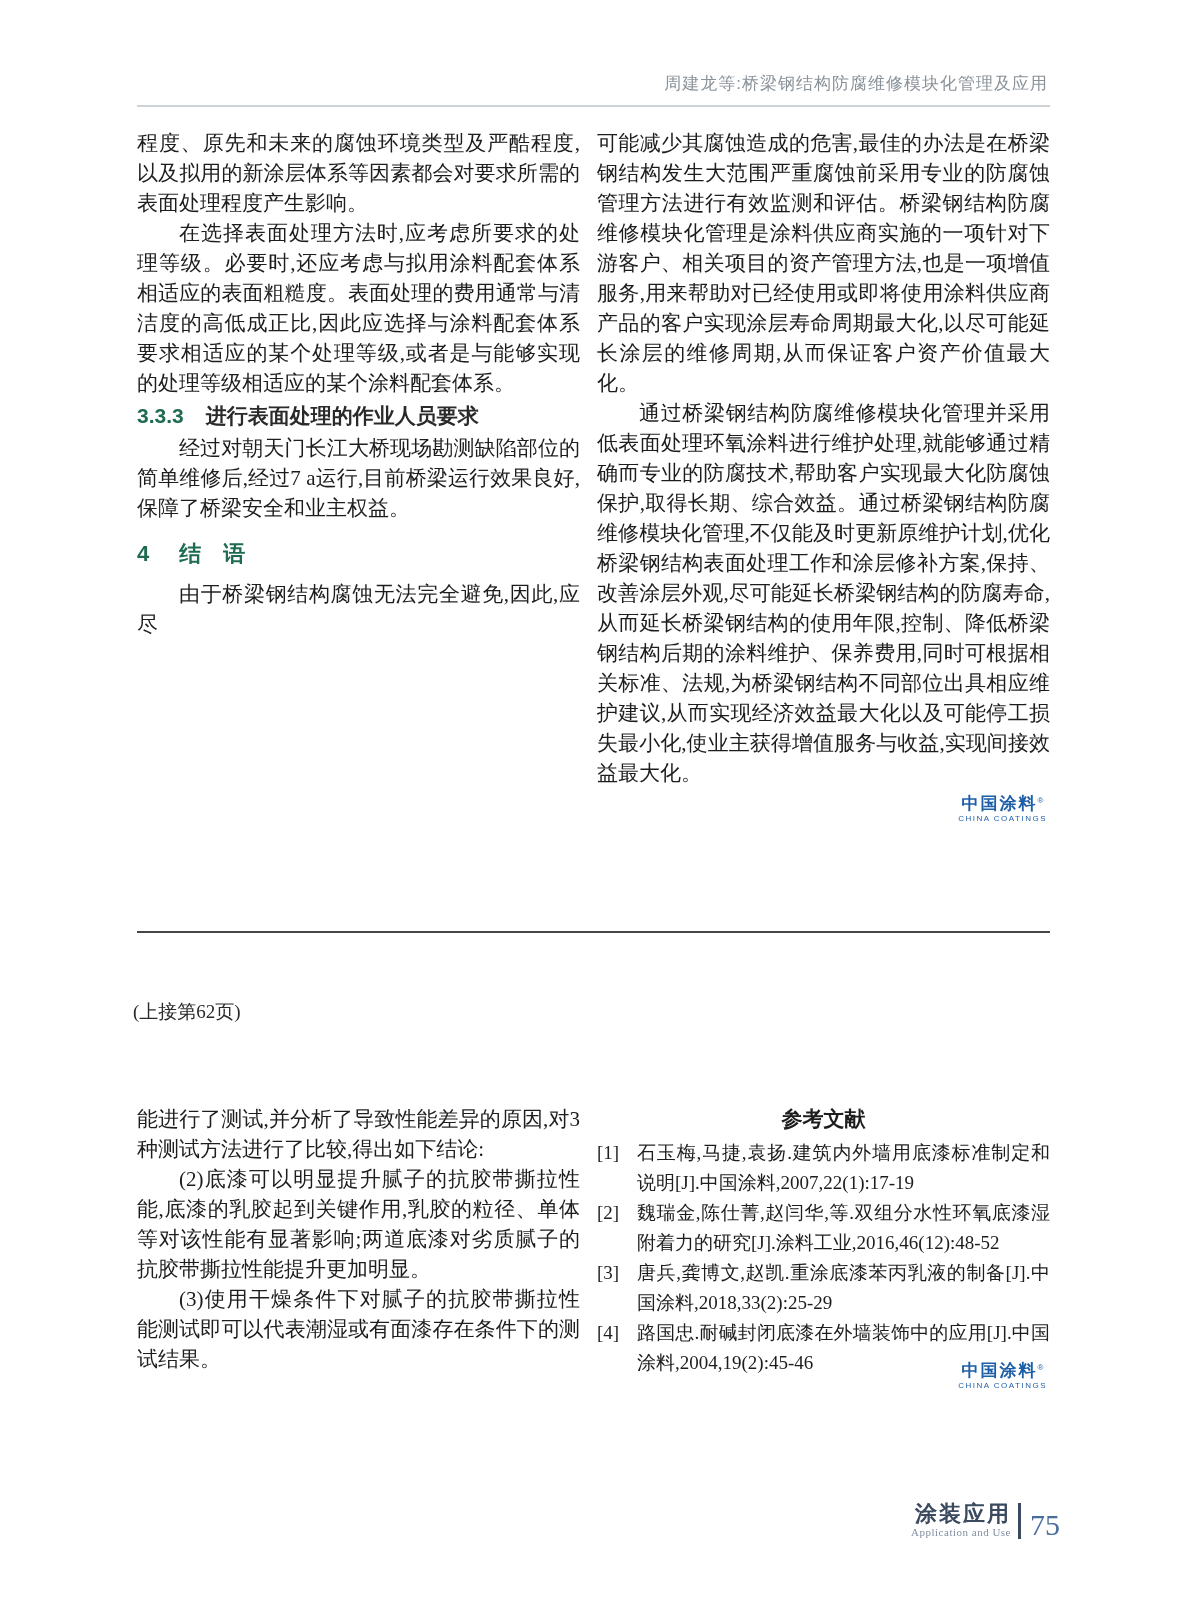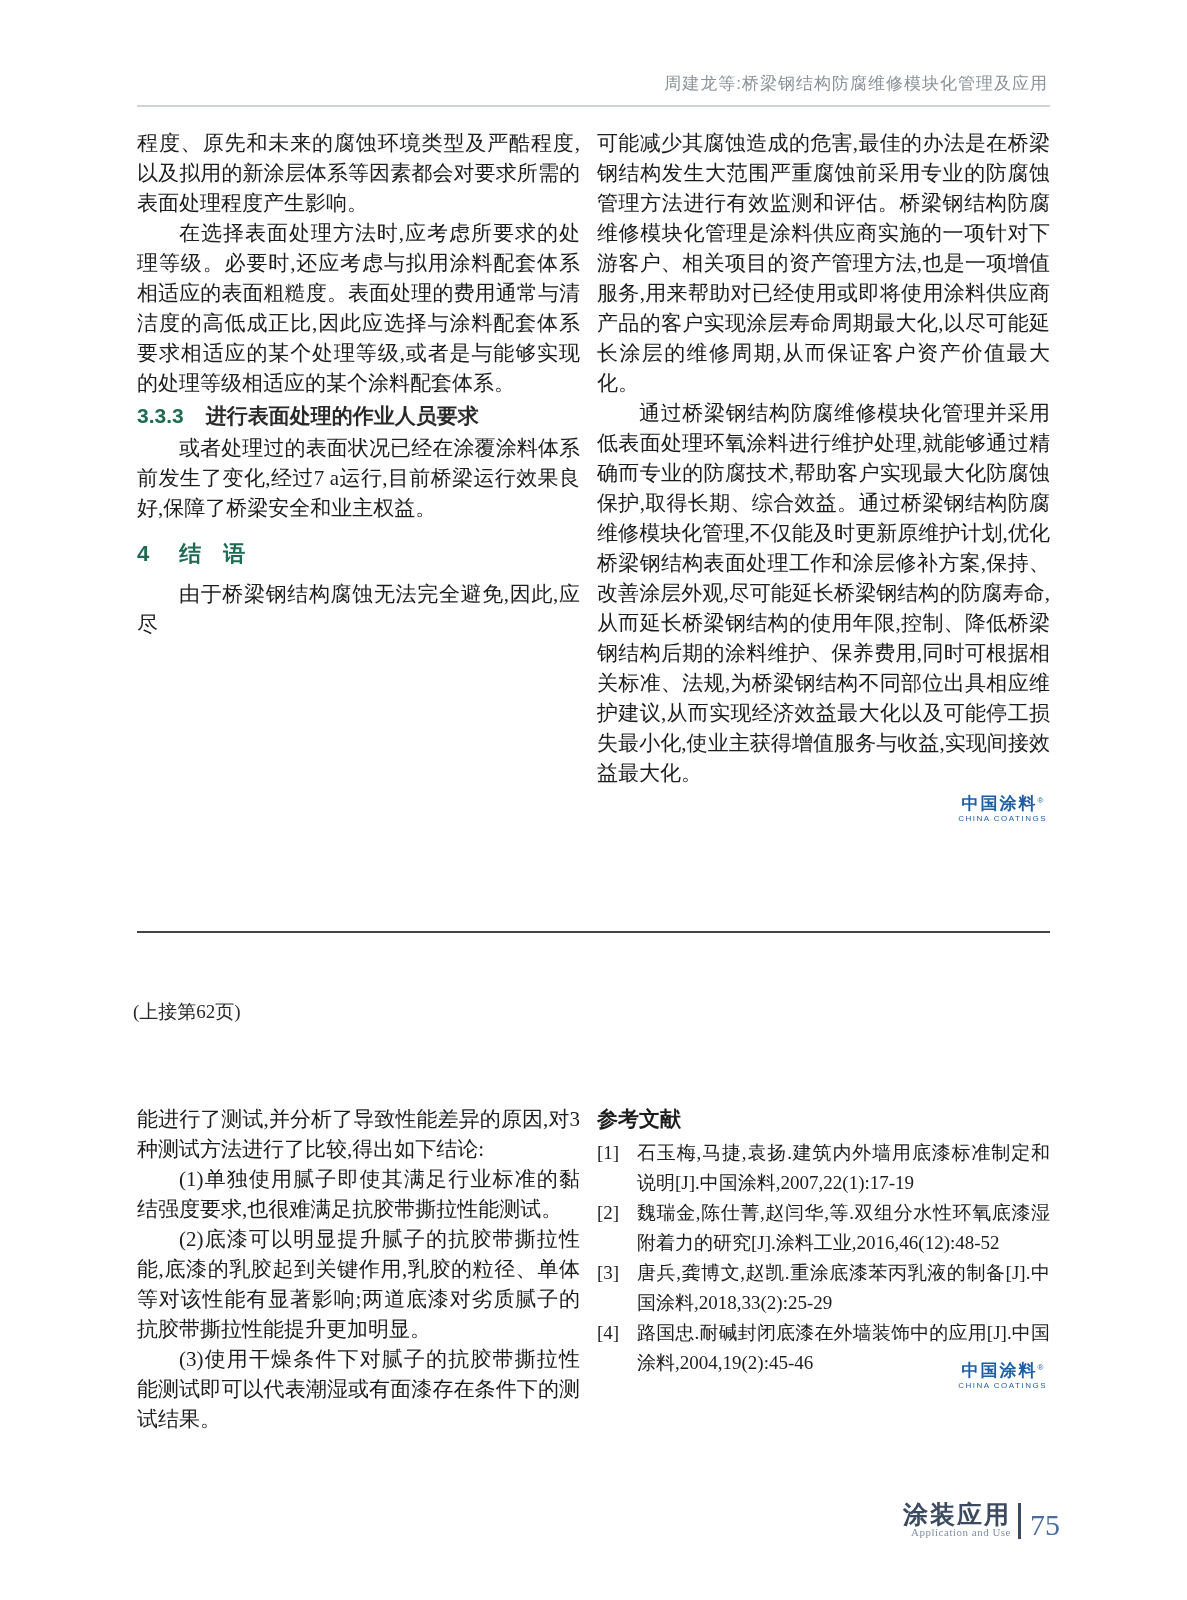--- a/index.html
+++ b/index.html
@@ -97,20 +97,21 @@
     position: absolute;
     top: 999px;
     left: 133px;
     font-size: 19px;
     color: #2a2a2a;
   }
 
   
   .ref-title {
     margin: 0 0 4px 0;
+    text-align: center;
     font-size: 21px;
     font-weight: bold;
     line-height: 30px;
     color: #1d1d1d;
   }
   .ref-item {
     display: flex;
     font-size: 19px;
     line-height: 30px;
   }
@@ -121,21 +122,21 @@
   .footer {
     position: absolute;
     top: 1500px;
     right: 127px;
     display: flex;
     align-items: center;
   }
   .footer-left { text-align: right; }
   .footer-cn {
     font-family: "Liberation Sans", "DejaVu Sans", sans-serif;
-    font-size: 25px;
+    font-size: 22px;
     font-weight: bold;
     letter-spacing: 2px;
     color: #3b4a5f;
     line-height: 20px;
   }
   .footer-en {
     font-size: 11px;
     color: #8290a3;
     letter-spacing: 0.5px;
     margin-top: 2px;
@@ -159,21 +160,21 @@
 
   <div class="running-head">周建龙等:桥梁钢结构防腐维修模块化管理及应用</div>
   <div class="head-rule"></div>
 
   <div class="col col-left-top">
     <p class="para">程度、原先和未来的腐蚀环境类型及严酷程度,以及拟用的新涂层体系等因素都会对要求所需的表面处理程度产生影响。</p>
     <p class="para indent">在选择表面处理方法时,应考虑所要求的处理等级。必要时,还应考虑与拟用涂料配套体系相适应的表面粗糙度。表面处理的费用通常与清洁度的高低成正比,因此应选择与涂料配套体系要求相适应的某个处理等级,或者是与能够实现的处理等级相适应的某个涂料配套体系。</p>
     <h3 class="subhead">
       <span class="num">3.3.3</span><span class="title">进行表面处理的作业人员要求</span>
     </h3>
-    <p class="para indent">或者处理过的表面状况已经在涂覆涂料体系前发生了变化,经过7 a运行,目前桥梁运行效果良好,保障了桥梁安全和业主权益。</p>
+    <p class="para indent">经过对朝天门长江大桥现场勘测缺陷部位的简单维修后,经过7 a运行,目前桥梁运行效果良好,保障了桥梁安全和业主权益。</p>
     <h2 class="bighead">
       <span class="num">4</span><span>结　语</span>
     </h2>
     <p class="para indent">由于桥梁钢结构腐蚀无法完全避免,因此,应尽</p>
   </div>
 
   <div class="col col-right-top">
     <p class="para">可能减少其腐蚀造成的危害,最佳的办法是在桥梁钢结构发生大范围严重腐蚀前采用专业的防腐蚀管理方法进行有效监测和评估。桥梁钢结构防腐维修模块化管理是涂料供应商实施的一项针对下游客户、相关项目的资产管理方法,也是一项增值服务,用来帮助对已经使用或即将使用涂料供应商产品的客户实现涂层寿命周期最大化,以尽可能延长涂层的维修周期,从而保证客户资产价值最大化。</p>
     <p class="para indent">通过桥梁钢结构防腐维修模块化管理并采用低表面处理环氧涂料进行维护处理,就能够通过精确而专业的防腐技术,帮助客户实现最大化防腐蚀保护,取得长期、综合效益。通过桥梁钢结构防腐维修模块化管理,不仅能及时更新原维护计划,优化桥梁钢结构表面处理工作和涂层修补方案,保持、改善涂层外观,尽可能延长桥梁钢结构的防腐寿命,从而延长桥梁钢结构的使用年限,控制、降低桥梁钢结构后期的涂料维护、保养费用,同时可根据相关标准、法规,为桥梁钢结构不同部位出具相应维护建议,从而实现经济效益最大化以及可能停工损失最小化,使业主获得增值服务与收益,实现间接效益最大化。</p>
   </div>
@@ -182,21 +183,20 @@
     <div><span class="logo-cn">中国涂料</span><span class="logo-reg">®</span></div>
     <div class="logo-en">CHINA COATINGS</div>
   </div>
 
   <div class="mid-rule"></div>
 
   <div class="cont-note">(上接第62页)</div>
 
   <div class="col col-left-bot">
     <p class="para">能进行了测试,并分析了导致性能差异的原因,对3种测试方法进行了比较,得出如下结论:</p>
-    <p class="para indent">(1)单独使用腻子即使其满足行业标准的黏结强度要求,也很难满足抗胶带撕拉性能测试。</p>
     <p class="para indent">(2)底漆可以明显提升腻子的抗胶带撕拉性能,底漆的乳胶起到关键作用,乳胶的粒径、单体等对该性能有显著影响;两道底漆对劣质腻子的抗胶带撕拉性能提升更加明显。</p>
     <p class="para indent">(3)使用干燥条件下对腻子的抗胶带撕拉性能测试即可以代表潮湿或有面漆存在条件下的测试结果。</p>
   </div>
 
   <div class="col col-right-bot">
     <h3 class="ref-title">参考文献</h3>
     <div class="ref-item">
       <span class="ref-label">[1]</span>
       <span class="ref-text">石玉梅,马捷,袁扬.建筑内外墙用底漆标准制定和说明[J].中国涂料,2007,22(1):17-19</span>
     </div>

